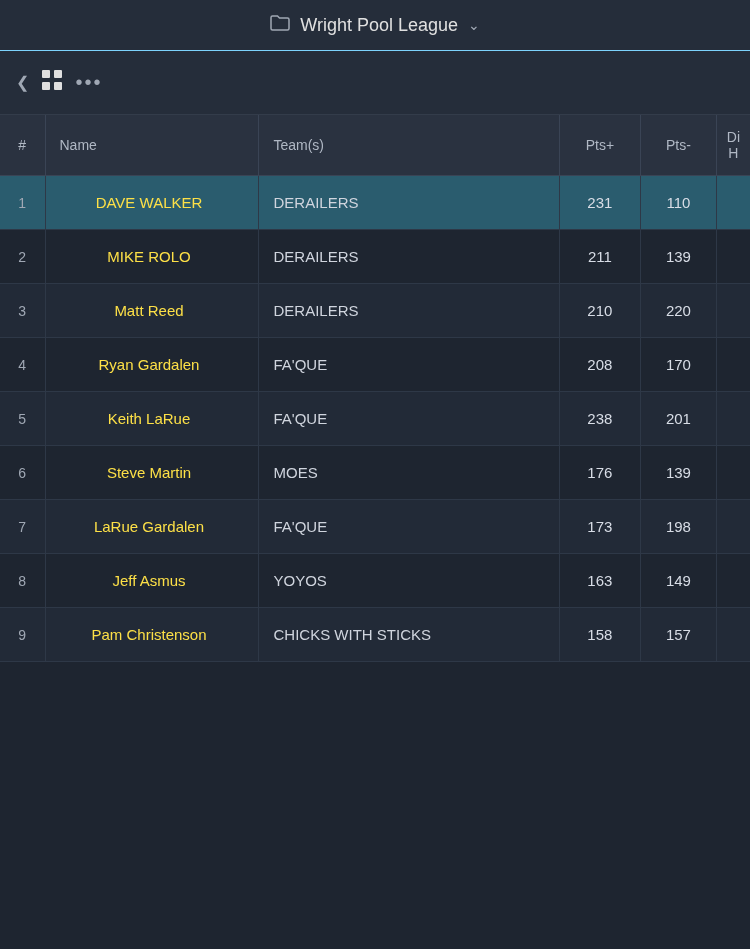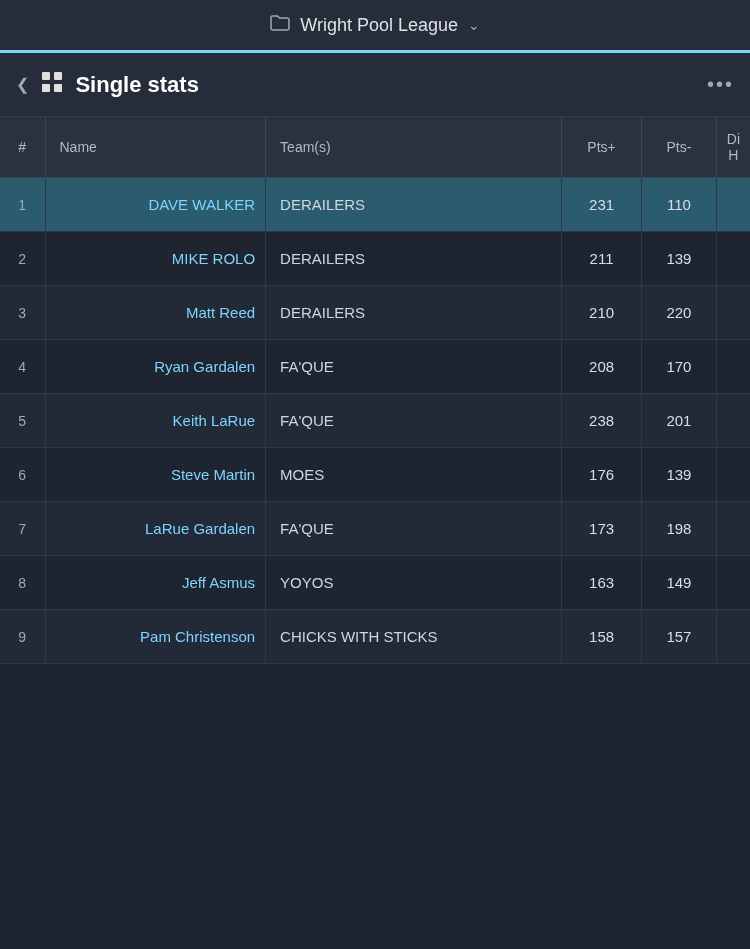--- a/index.html
+++ b/index.html
@@ -11,21 +11,21 @@
       min-height: 949px;
     }
 
     
     .top-bar {
       background-color: #252d3a;
       display: flex;
       align-items: center;
       justify-content: center;
       padding: 14px 16px;
-      border-bottom: 3px solid #7dd3fc;
+      border-bottom: 1px solid #7dd3fc;
       gap: 10px;
     }
     .top-bar-title {
       font-size: 18px;
       font-weight: 500;
       color: #e0e0e0;
     }
     .folder-icon {
       color: #a0a8b4;
       font-size: 16px;
@@ -119,23 +119,23 @@
       color: #d8dde6;
       text-align: center;
       border-right: 1px solid #2e3847;
       vertical-align: middle;
     }
     tbody td:first-child {
       color: #a0a8b4;
       font-size: 14px;
     }
     tbody td:nth-child(2) {
-      text-align: right;
-      padding-left: 10px;
-      color: #7dd3fc;
+      text-align: center;
+      padding-left: 4px;
+      color: #fde047;
     }
     tbody td:nth-child(3) {
       text-align: left;
       padding-left: 14px;
       color: #d0d5de;
     }
     tbody td:last-child {
       border-right: none;
     }
 
@@ -161,21 +161,20 @@
 <div class="section-header">
   <span class="collapse-icon">❮</span>
   <span class="grid-icon">
     <svg width="22" height="22" viewBox="0 0 22 22" fill="none" xmlns="http://www.w3.org/2000/svg">
       <rect x="1" y="1" width="8" height="8" rx="1" fill="#e0e0e0"></rect>
       <rect x="13" y="1" width="8" height="8" rx="1" fill="#e0e0e0"></rect>
       <rect x="1" y="13" width="8" height="8" rx="1" fill="#e0e0e0"></rect>
       <rect x="13" y="13" width="8" height="8" rx="1" fill="#e0e0e0"></rect>
     </svg>
   </span>
-  <span class="section-title">Single stats</span>
   <span class="more-icon">•••</span>
 </div>
 
 <div class="table-container">
   <table>
     <thead>
       <tr>
         <th>#</th>
         <th>Name</th>
         <th>Team(s)</th>

